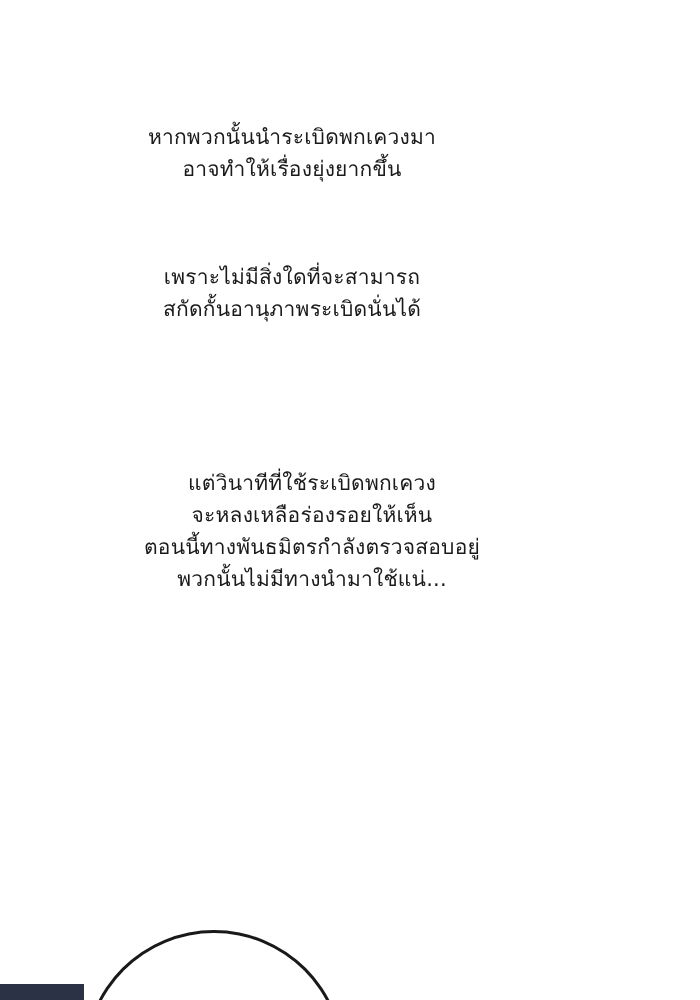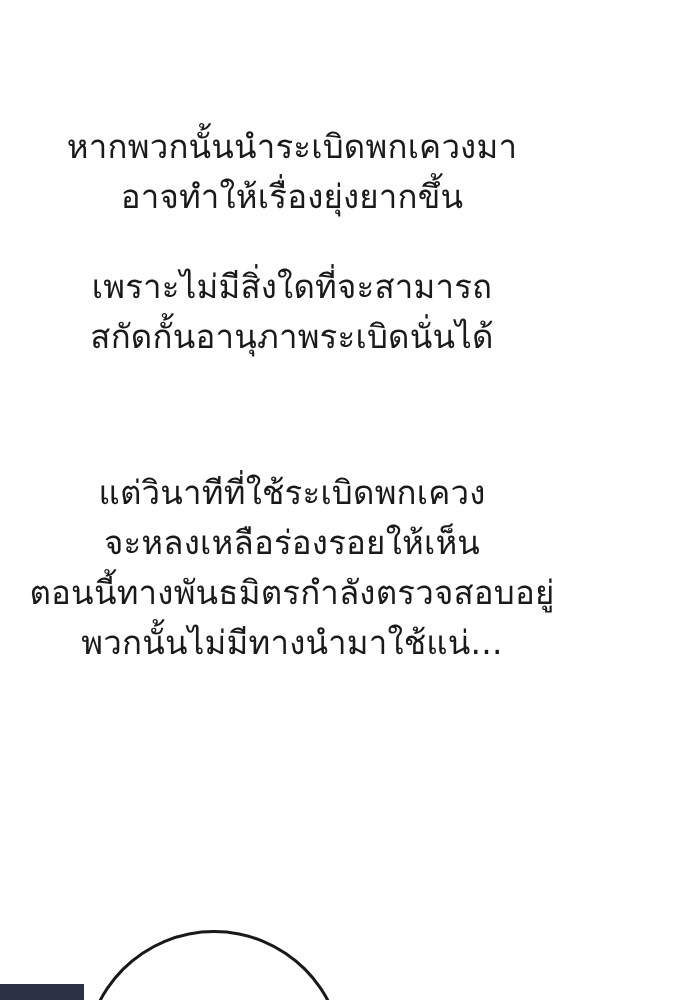--- a/index.html
+++ b/index.html
@@ -25,28 +25,28 @@
     position: absolute;
     left: 0;
     top: 0;
     width: 700px;
   }
   .block {
     position: absolute;
     width: 584px;
     text-align: center;
     color: #1a1a1a;
-    font-size: 33px;
+    font-size: 21px;
     line-height: 1.52;
     letter-spacing: 0.2px;
     white-space: pre-line;
   }
   .block-1 { top: 122px; }
   .block-2 { top: 262px; font-family: Liberation Serif, serif; }
-  .block-3 { top: 468px; }
+  .block-3 { top: 468px; padding-left: 20px; }
 
   
   .bubble {
     position: absolute;
     left: 84px;
     top: 930px;
     width: 260px;
     height: 140px;
     border: 3px solid #191919;
     border-bottom: none;

